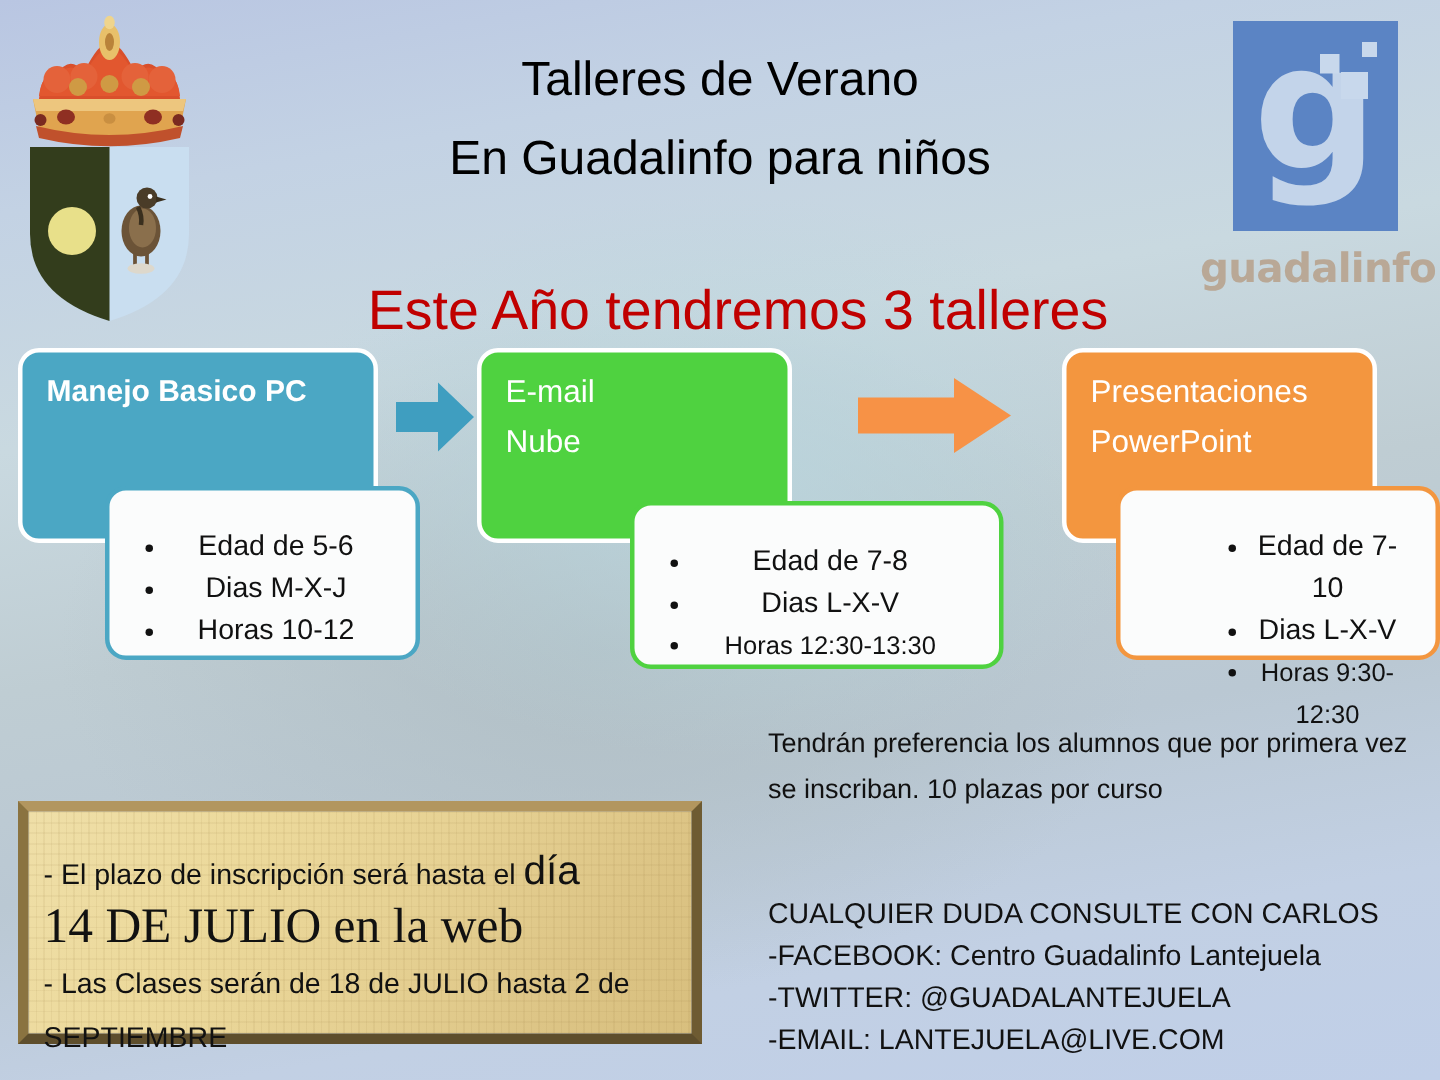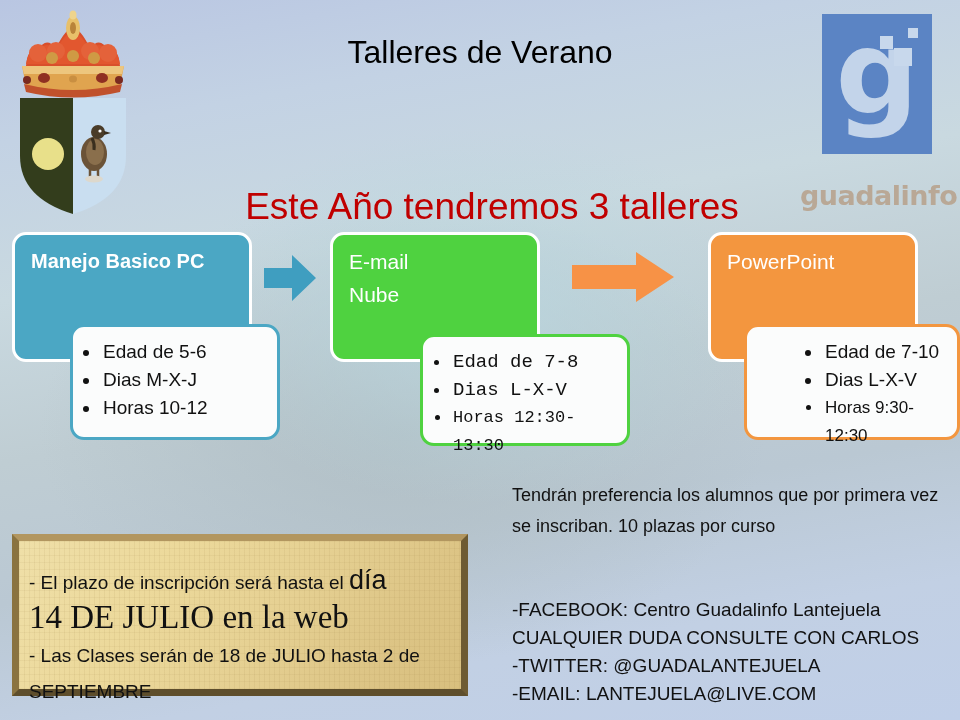--- a/index.html
+++ b/index.html
@@ -28,21 +28,21 @@
     background:#5b84c4;
   }
   .logo-g{
     position:absolute;left:0;top:0;width:110px;height:140px;
     color:#c3d4ea;font-size:116px;line-height:118px;
     font-family:"DejaVu Sans",sans-serif;font-weight:700;
     text-align:center;
   }
   .logo-chip{position:absolute;background:#c8d8ec;}
   .logo-word{
-    position:absolute;left:0;top:166px;width:150px;text-align:center;
+    position:absolute;left:0;top:150px;width:150px;text-align:center;
     color:#b9a896;font-size:27px;font-weight:700;letter-spacing:-0.5px;
     font-family:"DejaVu Sans",sans-serif;
   }
 
   
   #title{
     left:130px;top:26px;width:700px;text-align:center;
     color:#000;font-size:32px;line-height:53px;font-weight:400;
   }
   #subtitle{
@@ -54,36 +54,36 @@
   .pbox{
     position:absolute;border-radius:14px;border:3px solid #ffffff;
     box-sizing:border-box;
   }
   .pbox .ptitle{
     position:absolute;left:16px;top:10px;right:10px;
     color:#ffffff;font-size:21px;line-height:33px;
   }
   #box1{left:12px;top:232px;width:240px;height:130px;background:#4ba7c4;}
   #box1 .ptitle{font-weight:700;font-size:20px;}
-  #box2{left:318px;top:232px;width:210px;height:130px;background:#4fd240;margin-left:12px;}
+  #box2{left:318px;top:232px;width:210px;height:130px;background:#4fd240;}
   #box3{left:708px;top:232px;width:210px;height:130px;background:#f3963f;}
 
   
   .dbox{
     position:absolute;border-radius:14px;box-sizing:border-box;
     background:#fbfcfc;
   }
-  .dbox ul{margin:2px;padding:9px 10px 8px 26px;list-style:disc;}
+  .dbox ul{margin:15px;padding:9px 10px 8px 26px;list-style:disc;text-align:center;}
   .dbox li{
     color:#111;font-size:19px;line-height:28px;
     padding-left:2px;
   }
   .dbox li.small{font-size:17px;}
   #det1{left:70px;top:324px;width:210px;height:116px;border:3px solid #4ba7c4;}
-  #det2{left:420px;top:334px;width:210px;height:112px;border:3px solid #4fd240;font-family:Liberation Mono, monospace;}
+  #det2{left:420px;top:334px;width:249px;height:112px;border:3px solid #4fd240;}
   #det3{left:744px;top:324px;width:216px;height:116px;border:3px solid #f3963f;padding-left:48px;}
 
   
   .arrow{position:absolute;}
 
   
   #plaque{
     left:12px;top:534px;width:456px;height:162px;
     border-top:7px solid #b2965f;
     border-left:7px solid #8a7340;
@@ -168,20 +168,21 @@
       <div class="logo-g">g</div>
       <span class="logo-chip" style="left:58px;top:22px;width:13px;height:13px;"></span>
       <span class="logo-chip" style="left:72px;top:34px;width:18px;height:18px;"></span>
       <span class="logo-chip" style="left:86px;top:14px;width:10px;height:10px;"></span>
     </div>
     <div class="logo-word">guadalinfo</div>
   </div>
 
   <div class="layer" id="title">
     <div>Talleres de Verano</div>
+    <div>En Guadalinfo para niños</div>
   </div>
   <div class="layer" id="subtitle">Este Año tendremos 3 talleres</div>
 
   <div class="arrow" style="left:262px;top:252px;width:56px;height:52px;">
     <svg width="56" height="52" viewBox="0 0 56 52">
       <path d="M2 16 L30 16 L30 3 L54 26 L30 49 L30 36 L2 36 Z" fill="#3f9ec0"></path>
     </svg>
   </div>
 
   <div class="arrow" style="left:570px;top:250px;width:106px;height:54px;">
@@ -210,39 +211,40 @@
   <div class="dbox" id="det2">
     <ul>
       <li>Edad de 7-8</li>
       <li>Dias L-X-V</li>
       <li class="small">Horas 12:30-13:30</li>
     </ul>
   </div>
 
   <div class="pbox" id="box3">
     <div class="ptitle">
+      <div>Presentaciones</div>
       <div>PowerPoint</div>
     </div>
   </div>
   <div class="dbox" id="det3">
     <ul>
       <li>Edad de 7-10</li>
       <li>Dias L-X-V</li>
       <li class="small">Horas 9:30-12:30</li>
     </ul>
   </div>
 
   <div class="layer" id="plaque">
     <div class="l1"><span>- El plazo de inscripción será hasta el </span><span class="big">día</span></div>
     <div class="l2">14 DE JULIO en la web</div>
     <div class="l3">- Las Clases serán de 18 de JULIO hasta 2 de SEPTIEMBRE</div>
   </div>
 
   <div class="layer" id="info">Tendrán preferencia los alumnos que por primera vez se inscriban. 10 plazas por curso</div>
 
   <div class="layer" id="contact">
+    <div>CUALQUIER DUDA CONSULTE CON CARLOS</div>
     <div>-FACEBOOK: Centro Guadalinfo Lantejuela</div>
-    <div>CUALQUIER DUDA CONSULTE CON CARLOS</div>
     <div>-TWITTER:   @GUADALANTEJUELA</div>
     <div>-EMAIL: LANTEJUELA@LIVE.COM</div>
   </div>
 
 </div>
 
 </body></html>

